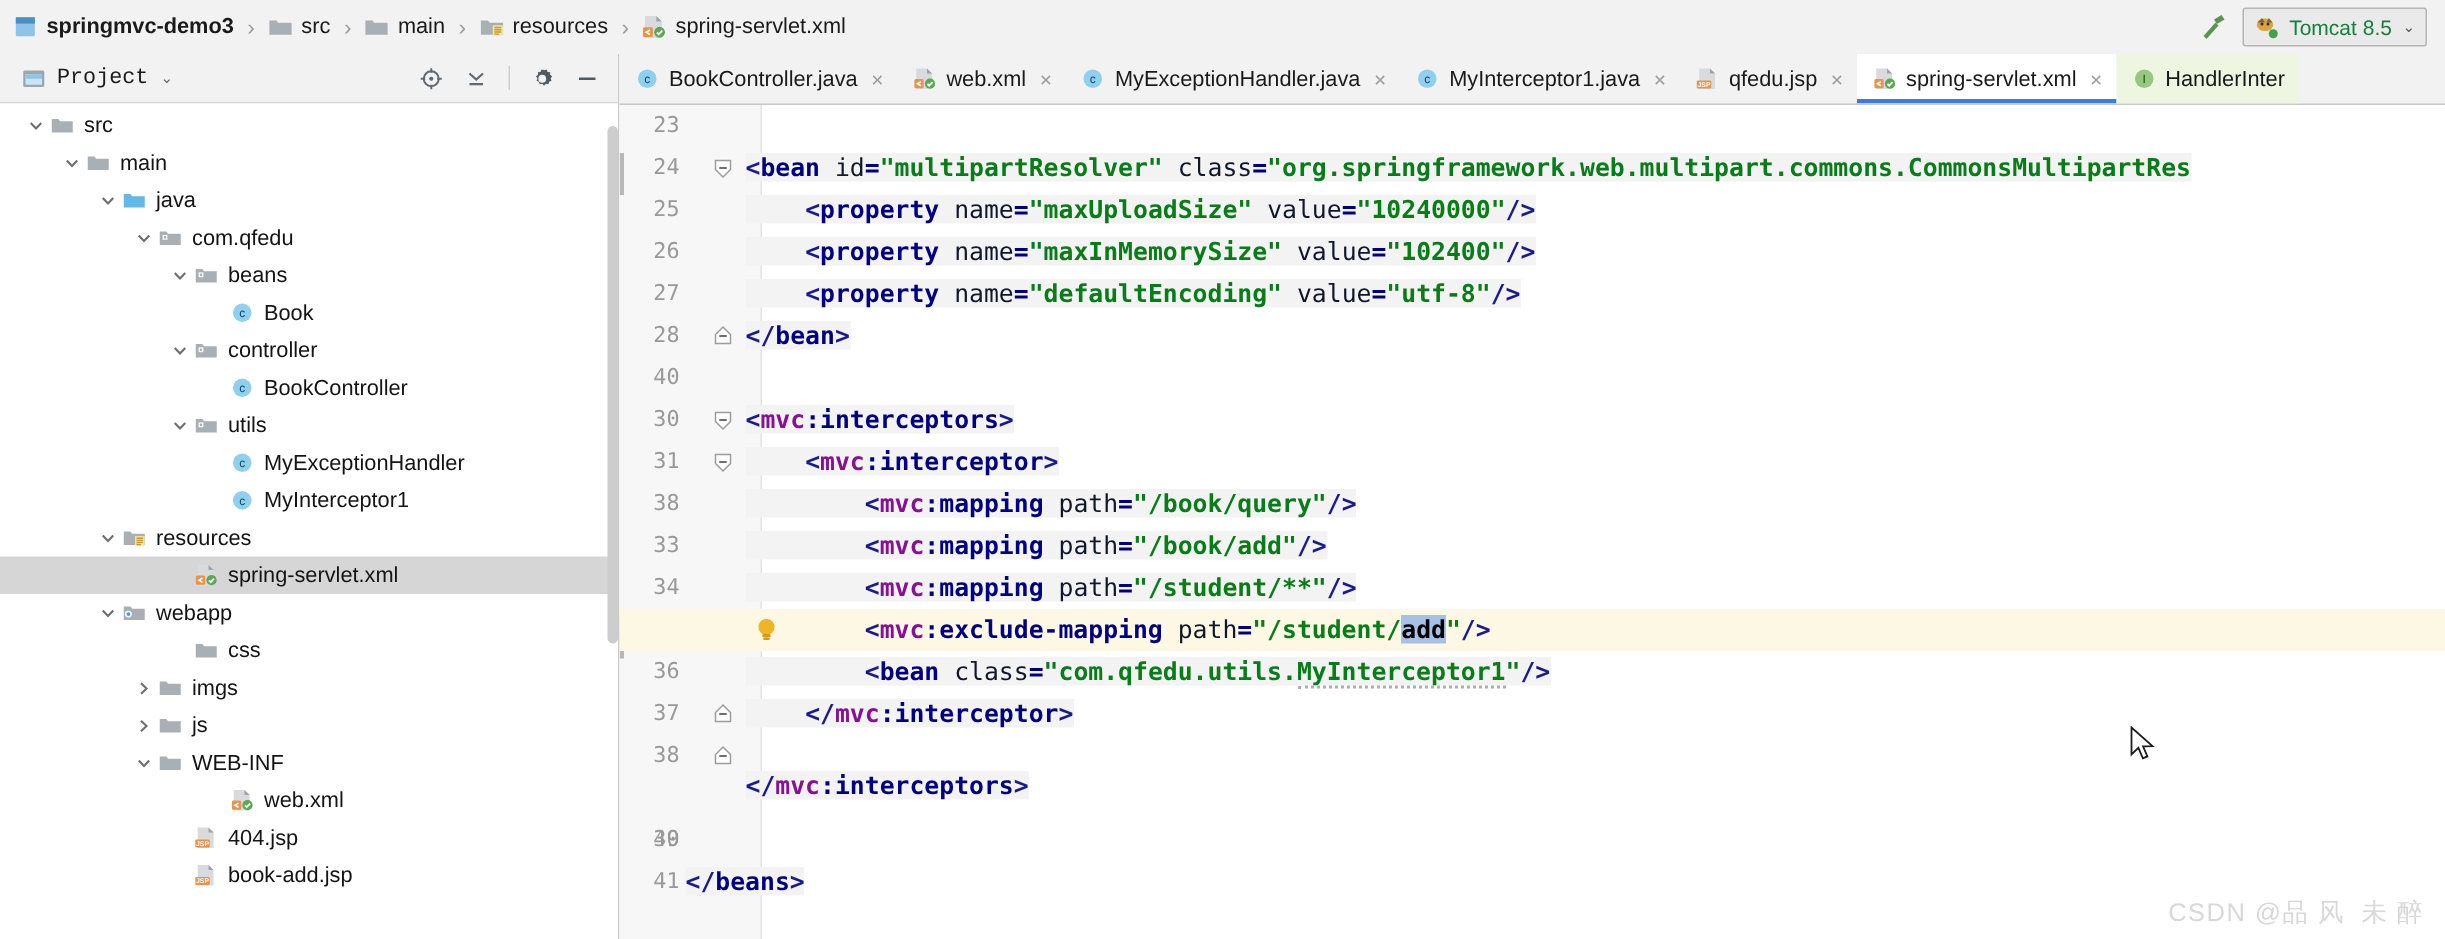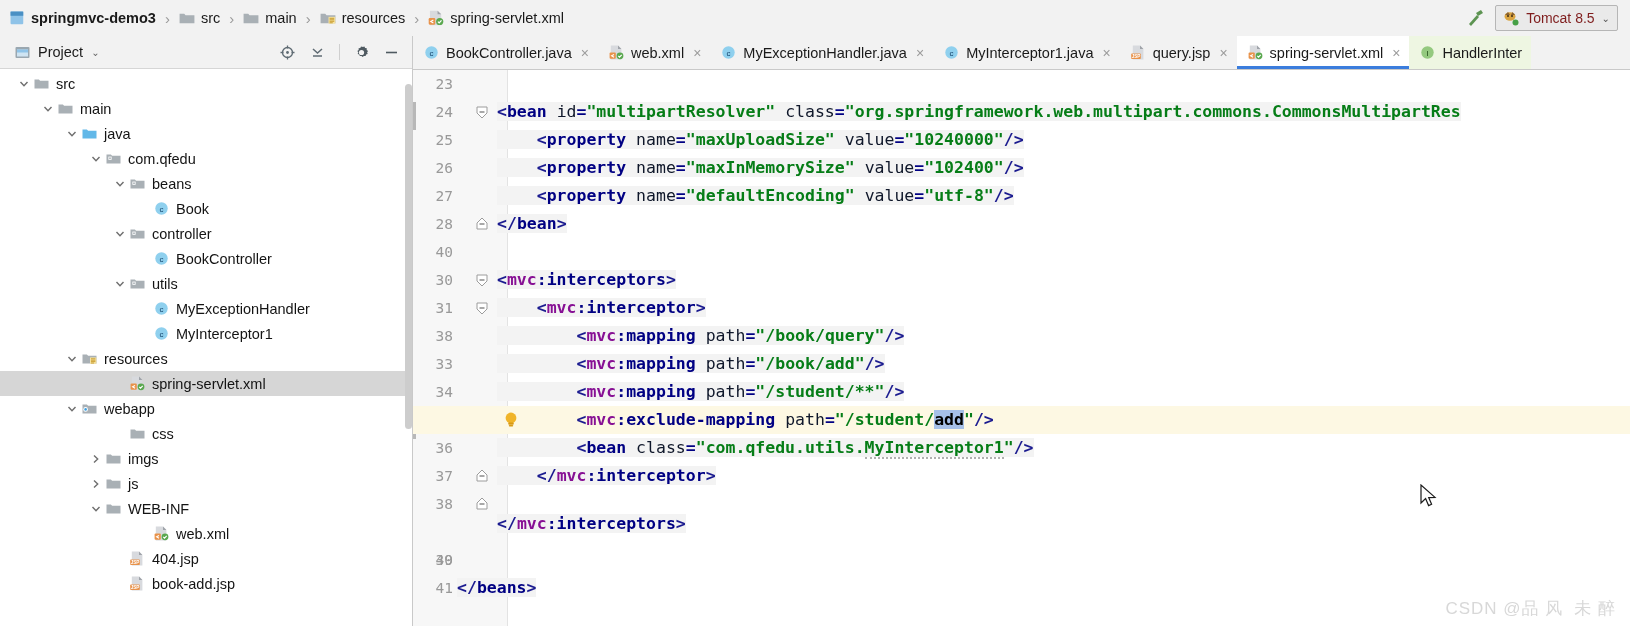--- a/index.html
+++ b/index.html
@@ -16,33 +16,33 @@
   .topbar{position:absolute;left:0;top:0;width:1630px;height:36px;background:#f2f2f2;
           border-bottom:1px solid #c9c9c9;display:flex;align-items:center;}
   .crumbs{display:flex;align-items:center;padding-left:6px;height:36px;}
   .crumb{display:flex;align-items:center;height:36px;padding:16px 2px;cursor:default;}
   .crumb .ctext{margin-left:5px;font-size:14.5px;color:#1a1a1a;white-space:nowrap;}
   .crumb.first .ctext{font-weight:bold;}
   .sep{color:#9a9a9a;font-size:15px;margin:0 6px 0 7px;}
   .topright{margin-left:auto;display:flex;align-items:center;padding-right:12px;height:36px;}
   .run-config{display:flex;align-items:center;height:24px;border:1px solid #b6b6b6;background:#eaeaea;
               border-radius:2px;padding:0 7px;margin-left:10px;}
-  .run-config .rtext{font-size:14px;margin:0 7px;color:#7f1d1d;}
+  .run-config .rtext{font-size:14px;margin:0 7px;color:#15803d;}
   .chev{font-size:10px;color:#555;}
 
   
   .ico{display:inline-block;flex:none;position:relative;}
   .ico svg{display:block;}
 
   
   .leftpanel{position:absolute;left:0;top:36px;width:412px;height:590px;background:#ffffff;
              border-right:1px solid #c9c9c9;overflow:hidden;}
   .panelhead{height:32px;display:flex;align-items:center;background:#f2f2f2;
              border-bottom:1px solid #d6d6d6;padding:0 6px 0 14px;}
-  .panelhead .ptitle{font-size:14.5px;margin-left:7px;color:#1a1a1a;}
+  .panelhead .ptitle{font-size:14.5px;margin-left:7px;color:#1a1a1a;font-family:Liberation Mono, monospace;}
   .panelhead .pchev{font-size:10px;color:#666;margin-left:8px;}
   .panel-actions{margin-left:auto;display:flex;align-items:center;gap:13px;padding-right:6px;}
   .vline{width:1px;height:16px;background:#cfcfcf;}
 
   .tree{position:relative;padding-top:2px;background:#fff;height:556px;}
   .trow{height:25px;display:flex;align-items:center;white-space:nowrap;cursor:default;}
   .trow.sel{background:#d6d6d6;}
   .arrow{width:16px;height:25px;display:flex;align-items:center;justify-content:center;flex:none;color:#6e6e6e;}
   .arrow svg{display:block;}
   .tlabel{font-size:14.5px;color:#141414;margin-left:6px;}
@@ -571,21 +571,21 @@
         </div>
         <div class="tab">
           <span class="ico">
             <svg width="17" height="17" viewBox="0 0 17 17">
               <path d="M2.8 1.6 h7.2 l3.4 3.4 v10.4 h-10.6 z" fill="#d8dade"></path>
               <path d="M10 1.6 l3.4 3.4 h-3.4 z" fill="#9fa3a9"></path>
               <rect x="1.2" y="9.6" width="9.6" height="5.4" rx="0.8" fill="#e8924a"></rect>
               <text x="6" y="13.9" text-anchor="middle" font-size="4.6" font-family="Liberation Sans, sans-serif" fill="#ffffff" font-weight="bold">JSP</text>
             </svg>
           </span>
-          <span class="tname">query.jsp</span>
+          <span class="tname">qfedu.jsp</span>
           <span class="tclose">×</span>
         </div>
         <div class="tab active">
           <span class="ico">
             <svg width="17" height="17" viewBox="0 0 17 17">
               <path d="M2.8 1.6 h7.2 l3.4 3.4 v10.4 h-10.6 z" fill="#d8dade"></path>
               <path d="M10 1.6 l3.4 3.4 h-3.4 z" fill="#9fa3a9"></path>
               <rect x="1.6" y="8.6" width="6.2" height="6.2" rx="1" fill="#e8924a"></rect>
               <path d="M6 10.4 L3.6 11.8 L6 13.2" fill="none" stroke="#ffffff" stroke-width="1.1"></path>
               <circle cx="12" cy="11.8" r="3.4" fill="#5aa84f"></circle>

